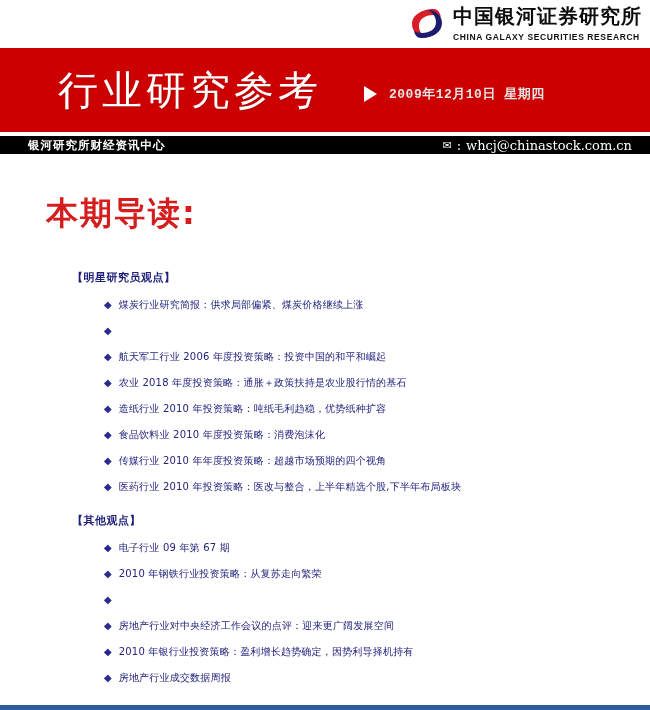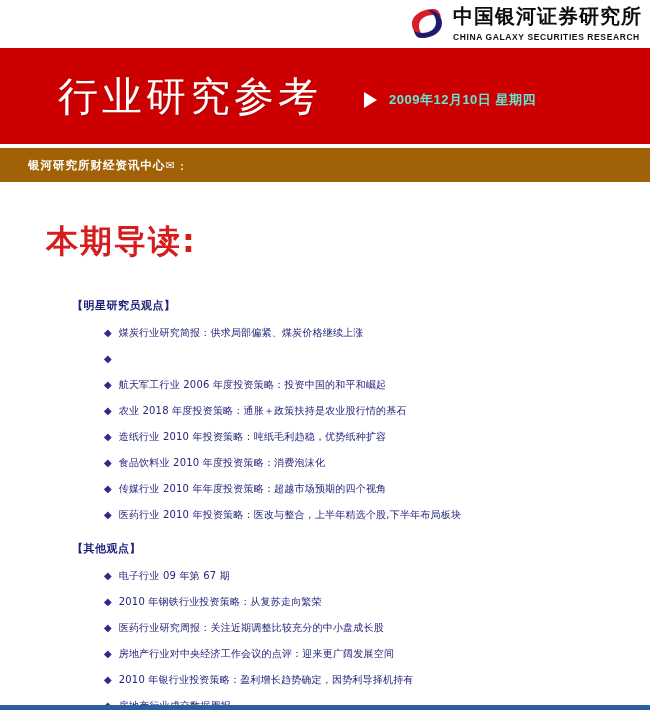--- a/index.html
+++ b/index.html
@@ -56,21 +56,21 @@
     font-weight: bold;
     color: #111111;
     letter-spacing: 0.6px;
     margin-top: 7px;
     white-space: nowrap;
   }
 
   
   .masthead {
     position: relative;
-    height: 96px;
+    height: 84px;
     background: #cc0000;
     display: flex;
     align-items: center;
     box-sizing: border-box;
   }
   .masthead-title {
     font-family: "DejaVu Serif", "Liberation Serif", serif;
     font-size: 40px;
     color: #ffffff;
     letter-spacing: 4px;
@@ -86,39 +86,39 @@
     margin-top: 8px;
   }
   .date-triangle {
     width: 0;
     height: 0;
     border-left: 13px solid #ffffff;
     border-top: 8px solid transparent;
     border-bottom: 8px solid transparent;
   }
   .masthead-date {
-    font-family: Liberation Sans, sans-serif;
+    font-family: Liberation Mono, monospace;
     font-size: 13px;
     font-weight: bold;
-    color: #5eead4;
+    color: #e5e5e5;
     letter-spacing: 0.5px;
     white-space: nowrap;
   }
 
   
   .gap-white {
     height: 4px;
     background: #ffffff;
   }
   .infobar {
-    height: 34px;
-    background: #a16207;
-    display: flex;
-    align-items: center;
-    justify-content: flex-start;
+    height: 18px;
+    background: #000000;
+    display: flex;
+    align-items: center;
+    justify-content: space-between;
     padding: 0 18px 0 28px;
     box-sizing: border-box;
   }
   .infobar-left {
     font-family: "DejaVu Sans", "Liberation Sans", sans-serif;
     font-size: 11.5px;
     font-weight: bold;
     color: #ffffff;
     letter-spacing: 1px;
     white-space: nowrap;
@@ -228,20 +228,21 @@
   </div>
 </div>
 
 <div class="gap-white"></div>
 
 <div class="infobar">
   <div class="infobar-left">银河研究所财经资讯中心</div>
   <div class="infobar-right">
     <span class="mail-glyph">✉</span>
     <span>:</span>
+    <span>whcj@chinastock.com.cn</span>
   </div>
 </div>
 
 <div class="content">
 
   <div class="lead-heading">本期导读:</div>
 
   <div class="section">
     <div class="section-title">【明星研究员观点】</div>
     <ul class="item-list">
@@ -285,21 +286,20 @@
       <li class="item-row">
         <span class="item-bullet">◆</span>
         <span class="item-text">电子行业 09 年第 67 期</span>
       </li>
       <li class="item-row">
         <span class="item-bullet">◆</span>
         <span class="item-text">2010 年钢铁行业投资策略：从复苏走向繁荣</span>
       </li>
       <li class="item-row">
         <span class="item-bullet">◆</span>
-        <span class="item-text">医药行业研究周报：关注近期调整比较充分的中小盘成长股</span>
       </li>
       <li class="item-row">
         <span class="item-bullet">◆</span>
         <span class="item-text">房地产行业对中央经济工作会议的点评：迎来更广阔发展空间</span>
       </li>
       <li class="item-row">
         <span class="item-bullet">◆</span>
         <span class="item-text">2010 年银行业投资策略：盈利增长趋势确定，因势利导择机持有</span>
       </li>
       <li class="item-row">

